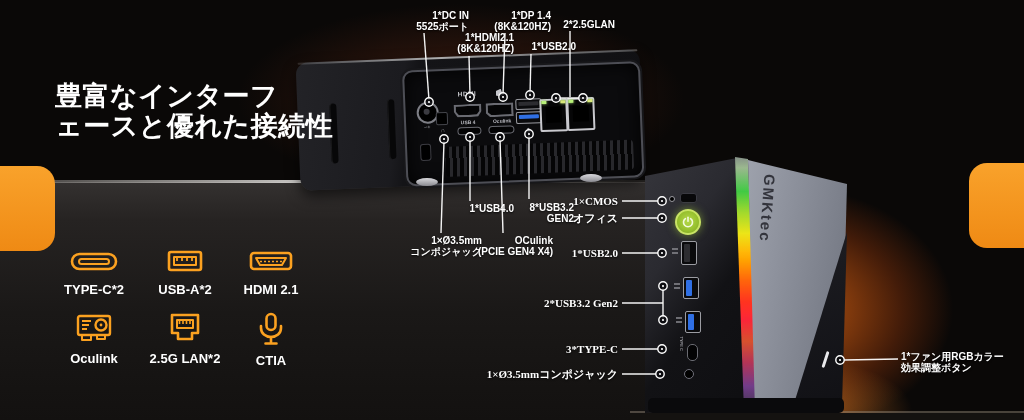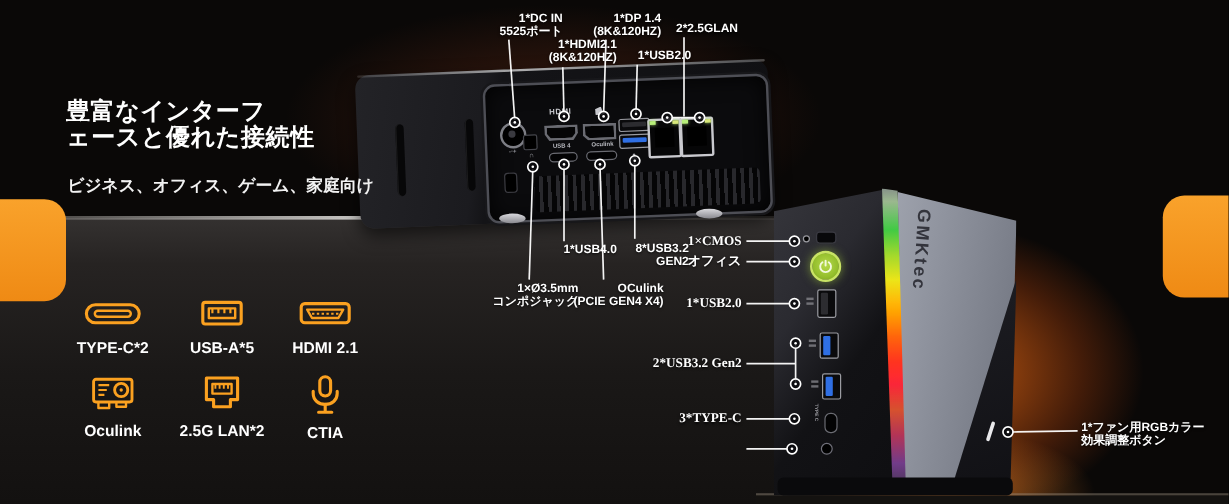--- a/index.html
+++ b/index.html
@@ -18,21 +18,21 @@
   
   .accent-tab{position:absolute;width:55px;height:85px;background:linear-gradient(180deg,#f9a22b,#ef8a14);}
   #tab-left{left:0;top:166px;border-radius:0 18px 18px 0;}
   #tab-right{left:969px;top:163px;border-radius:18px 0 0 18px;}
   
   .lbl{position:absolute;color:#fff;font-weight:bold;white-space:pre-line;line-height:1.12;text-shadow:0 1px 2px rgba(0,0,0,.8);}
   .lbl.c{text-align:right;}
   .lbl.r{text-align:right;}
   .lbl.s10{font-size:10px;}
   .lbl.s11{font-size:11px;font-family:Liberation Serif, serif;}
-  #headline{position:absolute;left:55px;top:82px;color:#fff;font-weight:800;font-size:20px;line-height:1.1;letter-spacing:.5px;}
+  #headline{position:absolute;left:55px;top:82px;color:#fff;font-weight:800;font-size:27px;line-height:1.1;letter-spacing:.5px;}
   #subtitle{position:absolute;left:56px;top:146px;color:#f2f2f2;font-weight:700;font-size:14px;}
   
   #features{position:absolute;left:46px;top:246px;display:grid;grid-template-columns:96px 86px 86px;grid-row-gap:14px;}
   .feat{display:flex;flex-direction:column;align-items:center;}
   .feat .cap{margin-top:6px;color:#fff;font-weight:bold;font-size:13px;white-space:nowrap;}
   
   #hpc{position:absolute;left:298px;top:56px;width:344px;height:128px;border-radius:12px;
        background:linear-gradient(100deg,#232327 0%,#1b1b1f 30%,#141417 34%,#101013 100%);
        transform:rotate(-2.3deg);box-shadow:0 6px 14px rgba(0,0,0,.6);}
   #hpc::before{content:"";position:absolute;left:2px;right:2px;top:0;height:2px;border-radius:12px;
@@ -177,37 +177,36 @@
   </div>
   <div id="vpc-base"></div>
 
   <div id="tab-left" class="accent-tab"></div>
   <div id="tab-right" class="accent-tab"></div>
 
   <div id="headline">
     <div>豊富なインターフ</div>
     <div>ェースと優れた接続性</div>
   </div>
-  <div id="subtitle">ビジネス、オフィス、ゲーム、家庭向け</div>
 
   <div id="features">
     <div class="feat">
       <svg width="50" height="30" viewBox="0 0 50 30" fill="none" stroke="#FBA120" stroke-width="2.6" stroke-linecap="round" stroke-linejoin="round">
           <rect x="3" y="8" width="44" height="15" rx="7.5"></rect>
           <rect x="10" y="13" width="30" height="5" rx="2.5" stroke-width="2"></rect>
         </svg>
       <div class="cap">TYPE-C*2</div>
     </div>
     <div class="feat">
       <svg width="44" height="30" viewBox="0 0 44 30" fill="none" stroke="#FBA120" stroke-width="2.6" stroke-linejoin="round">
           <rect x="6" y="6" width="32" height="18" rx="2"></rect>
           <path d="M11 11h22v8H11z" stroke-width="2"></path>
           <path d="M14 11v4M19 11v4M24 11v4M29 11v4" stroke-width="1.8"></path>
         </svg>
-      <div class="cap">USB-A*5</div>
+      <div class="cap">USB-A*2</div>
     </div>
     <div class="feat">
       <svg width="48" height="30" viewBox="0 0 48 30" fill="none" stroke="#FBA120" stroke-width="2.6" stroke-linejoin="round">
           <rect x="4" y="7" width="40" height="16" rx="3"></rect>
           <path d="M9 12h30l-4 7H13z" stroke-width="2"></path>
           <path d="M13 15.5h2M17 15.5h2M21 15.5h2M25 15.5h2M29 15.5h2M33 15.5h2" stroke-width="1.6"></path>
         </svg>
       <div class="cap">HDMI 2.1</div>
     </div>
     <div class="feat">
@@ -253,20 +252,21 @@
   <div class="lbl c s10" style="left:392px;top:235px;width:90px;">1×Ø3.5mm
 コンポジャック</div>
   <div class="lbl c s10" style="left:463px;top:235px;width:90px;">OCulink
 (PCIE GEN4 X4)</div>
 
   <div class="lbl r s11" style="left:448px;top:195px;width:170px;">1×CMOS</div>
   <div class="lbl r s11" style="left:448px;top:212px;width:170px;">オフィス</div>
   <div class="lbl r s11" style="left:448px;top:247px;width:170px;">1*USB2.0</div>
   <div class="lbl r s11" style="left:448px;top:297px;width:170px;">2*USB3.2 Gen2</div>
   <div class="lbl r s11" style="left:448px;top:343px;width:170px;">3*TYPE-C</div>
+  <div class="lbl r s11" style="left:448px;top:368px;width:170px;">1×Ø3.5mmコンポジャック</div>
 
   <div class="lbl s10" style="left:901px;top:351px;width:125px;text-align:left;">1*ファン用RGBカラー
 効果調整ボタン</div>
 
   <svg id="overlay" width="1024" height="420" viewBox="0 0 1024 420">
     <g stroke="#ffffff" stroke-width="1.4" opacity="0.95">
       <line x1="424" y1="33" x2="429" y2="100"></line>
       <line x1="469" y1="56" x2="470" y2="95"></line>
       <line x1="505" y1="33" x2="503" y2="95"></line>
       <line x1="531" y1="54" x2="530" y2="94"></line>

